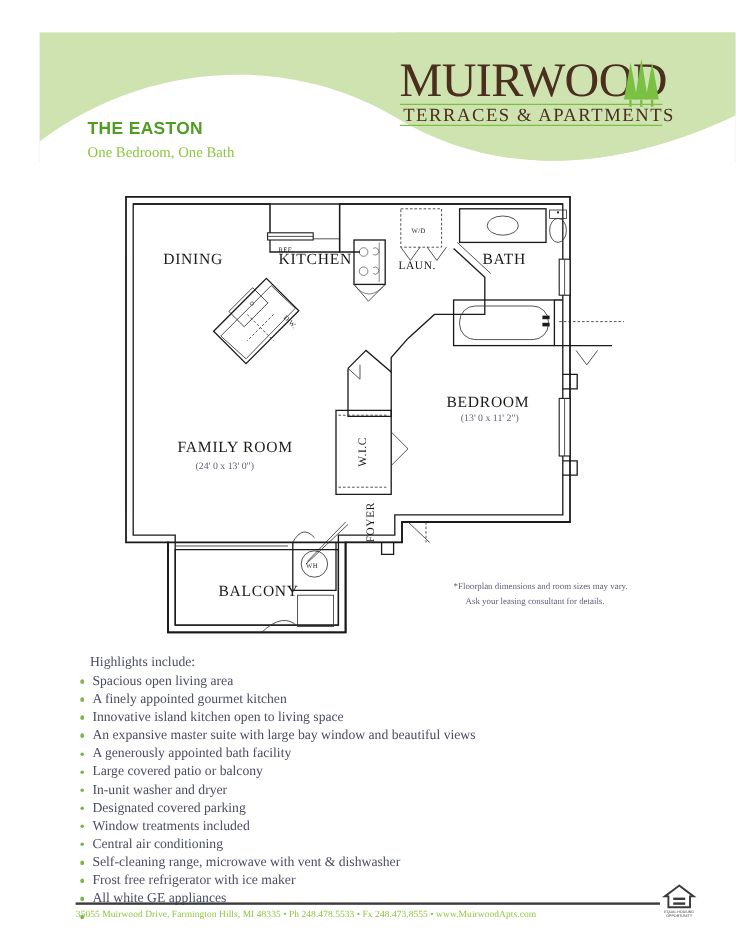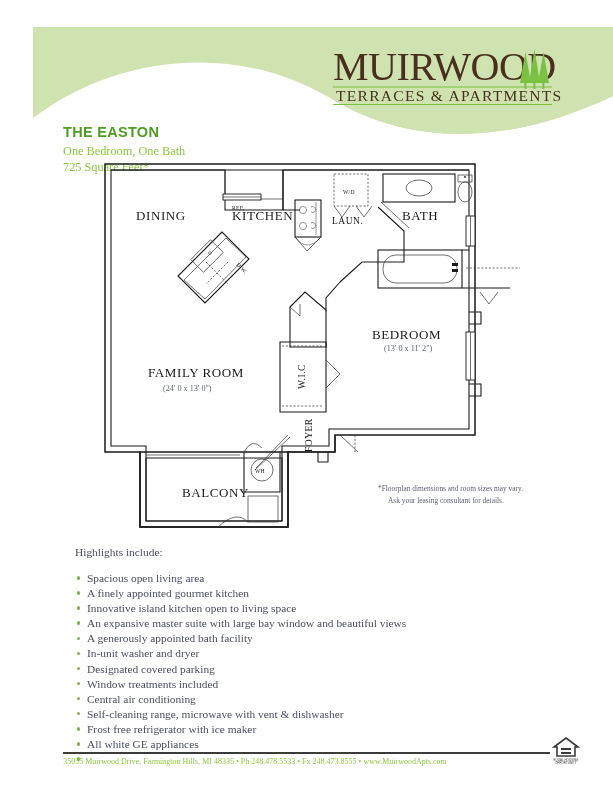--- a/index.html
+++ b/index.html
@@ -19,24 +19,23 @@
   #header {
     position: absolute;
     left: 0; top: 0;
     width: 613px;
     height: 160px;
   }
   #header svg { display: block; }
 
   #plan-title-block {
     position: absolute;
-    left: 63px;
+    left: 73px;
     top: 100px;
     line-height: 1.18;
-    margin-top: 24px;
   }
   #plan-name {
     font-family: "Liberation Sans", sans-serif;
     font-weight: bold;
     font-size: 14.5px;
     letter-spacing: 0.3px;
     color: #4f9e23;
     margin: 0 0 2px 0;
   }
   .plan-sub {
@@ -102,21 +101,21 @@
     width: 470px;
   }
   #highlights-heading {
     font-family: "Liberation Serif", serif;
     font-size: 11.4px;
     color: #4a4d63;
     margin: 0 0 1px 12px;
   }
   #highlights ul {
     list-style: none;
-    margin: 13px;
+    margin: 3px;
     padding: 0;
   }
   #highlights li {
     font-family: "Liberation Serif", serif;
     font-size: 11.4px;
     color: #4a4d63;
     line-height: 15.1px;
     padding-left: 11px;
     position: relative;
     white-space: nowrap;
@@ -168,21 +167,20 @@
 
     <rect x="33" y="27" width="580" height="108" fill="#cfe3b0"></rect>
 
     <path d="M33,135 L33,118 C120,52 240,44 330,98 C420,152 520,140 613,96 L613,135 Z" fill="#ffffff"></path>
     <path d="M330,27 L613,27 L613,96 C520,140 420,152 330,98 C370,74 360,45 330,27 Z" fill="#cfe3b0"></path>
   </svg>
 
   <div id="plan-title-block">
     <div id="plan-name">THE EASTON</div>
     <p class="plan-sub">One Bedroom, One Bath</p>
-    <p class="plan-sub">725 Square Feet*</p>
   </div>
 
   <svg style="position:absolute;left:333px;top:44px;" width="228" height="62" viewBox="0 0 228 62" xmlns="http://www.w3.org/2000/svg">
     <text x="0" y="36" font-family="Liberation Serif, serif" font-size="40" letter-spacing="-0.5" fill="#4a2f1f">MUIRWOOD</text>
 
     <g fill="#7ac143">
       <path d="M187,39 L192.5,8 L198,39 Z"></path>
       <path d="M196,39 L201.5,5 L207,39 Z"></path>
       <path d="M205,39 L210.5,8 L216,39 Z"></path>
       <rect x="191.4" y="39" width="2" height="6"></rect>
@@ -338,20 +336,21 @@
 </div>
 
 <div id="highlights">
   <div id="highlights-heading">Highlights include:</div>
   <ul>
     <li><span class="bullet"></span><span>Spacious open living area</span></li>
     <li><span class="bullet"></span><span>A finely appointed gourmet kitchen</span></li>
     <li><span class="bullet"></span><span>Innovative island kitchen open to living space</span></li>
     <li><span class="bullet"></span><span>An expansive master suite with large bay window and beautiful views</span></li>
     <li><span class="bullet"></span><span>A generously appointed bath facility</span></li>
+    <li><span class="bullet"></span><span>Large covered patio or balcony</span></li>
     <li><span class="bullet"></span><span>In-unit washer and dryer</span></li>
     <li><span class="bullet"></span><span>Designated covered parking</span></li>
     <li><span class="bullet"></span><span>Window treatments included</span></li>
     <li><span class="bullet"></span><span>Central air conditioning</span></li>
     <li><span class="bullet"></span><span>Self-cleaning range, microwave with vent &amp; dishwasher</span></li>
     <li><span class="bullet"></span><span>Frost free refrigerator with ice maker</span></li>
     <li><span class="bullet"></span><span>All white GE appliances</span></li>
     <li><span class="bullet"></span></li>
   </ul>
 </div>

